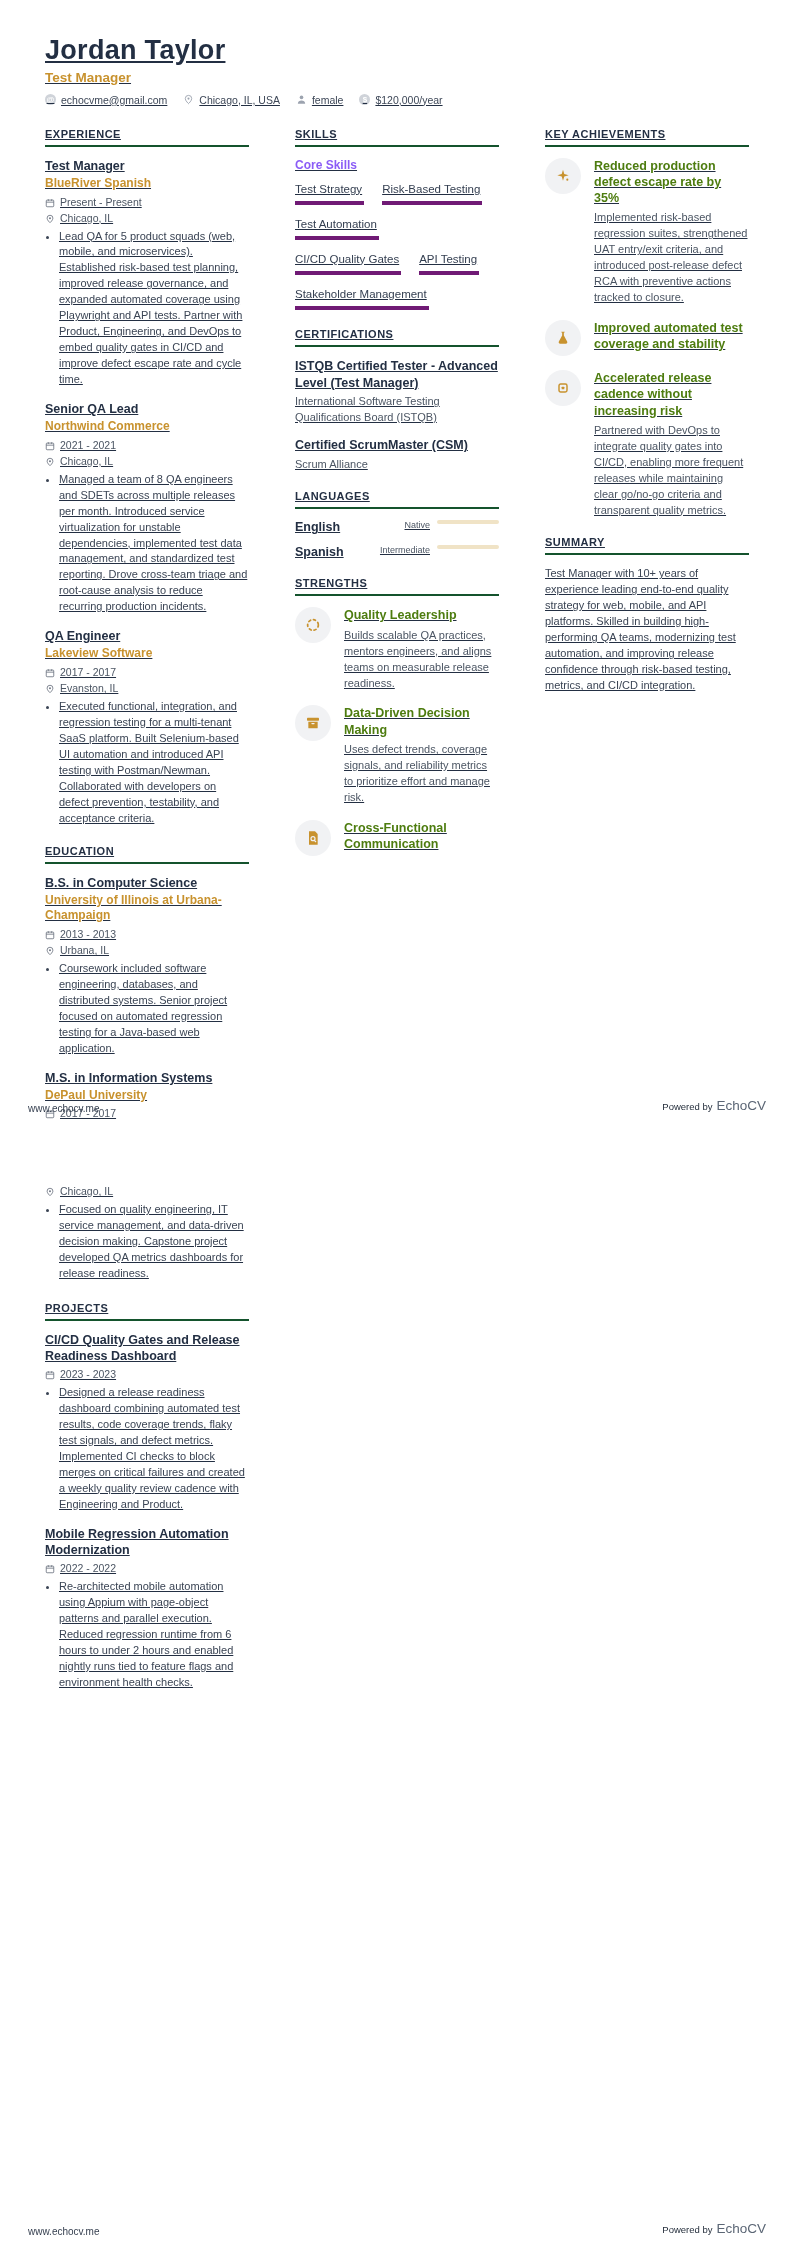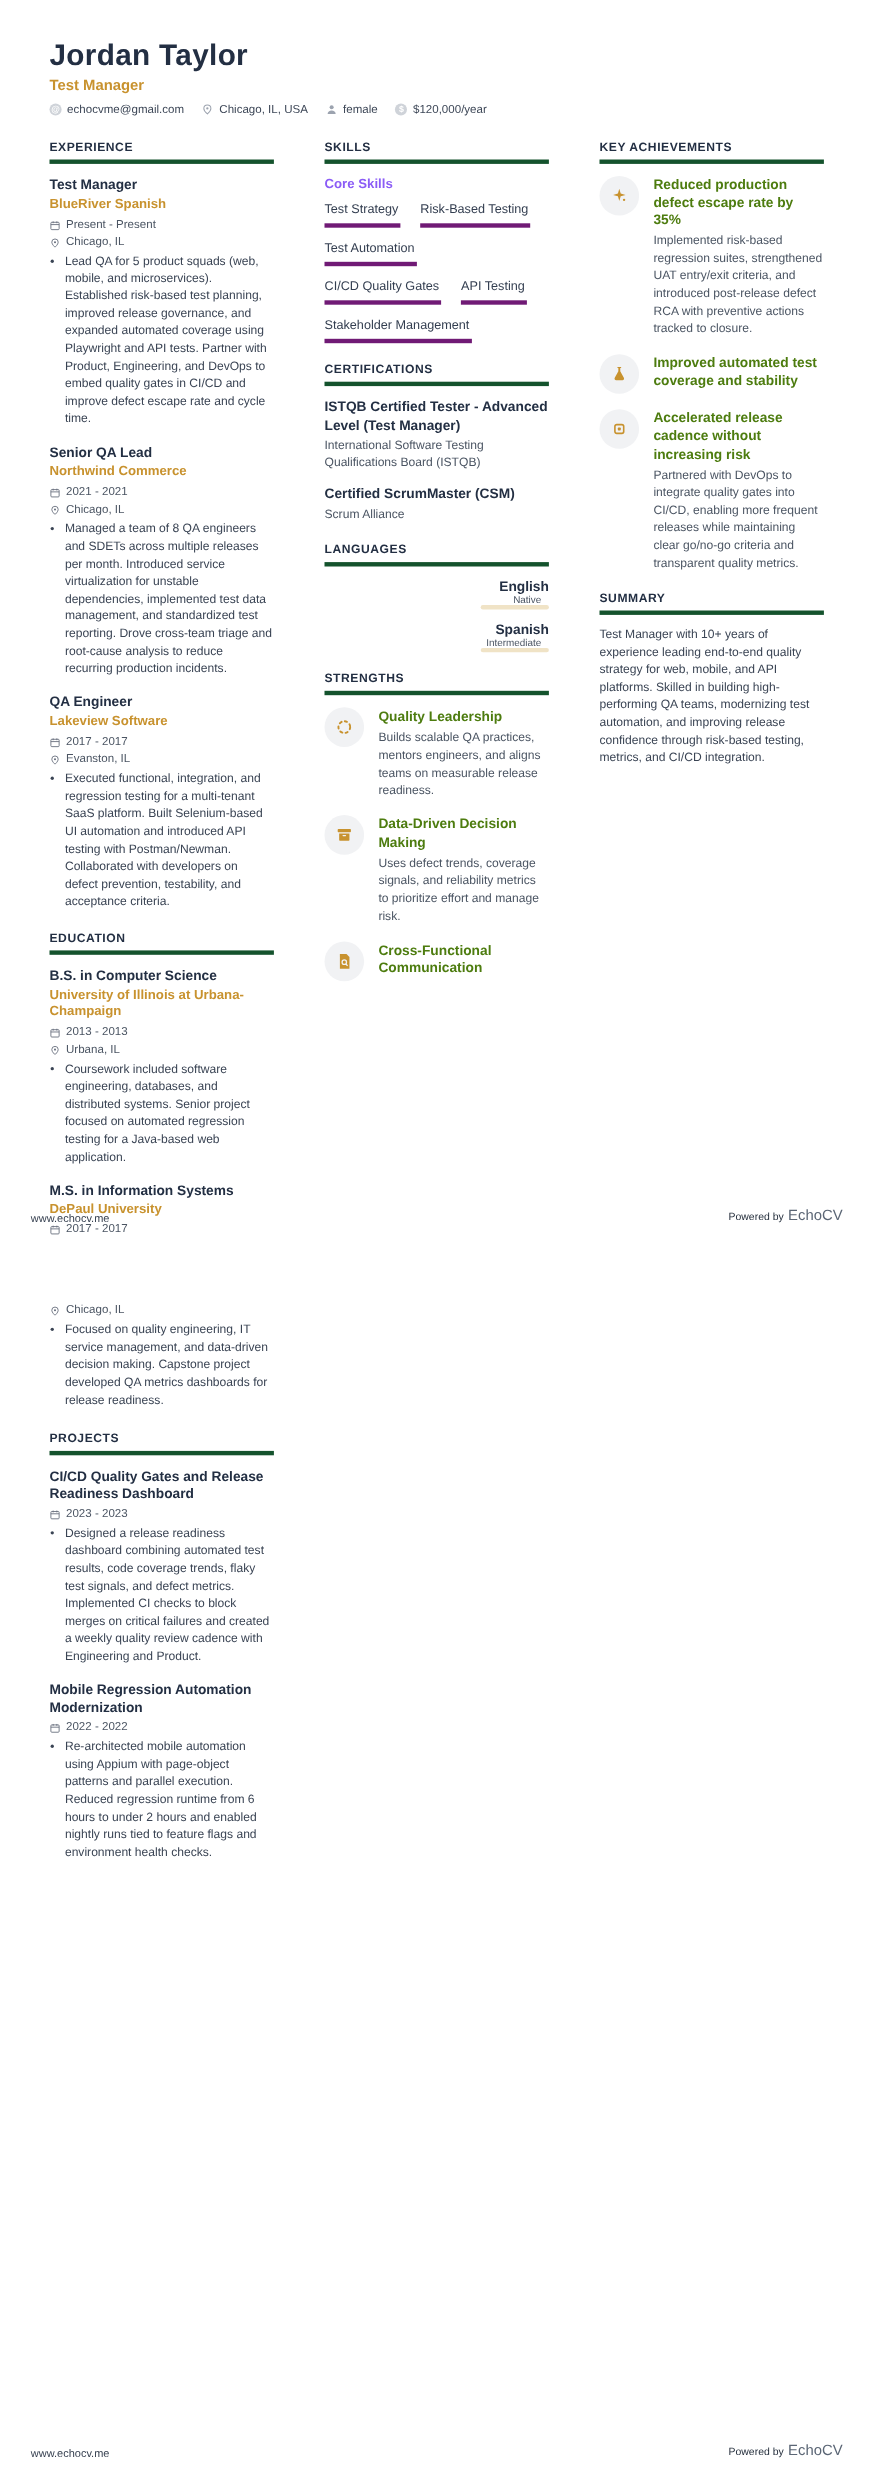--- a/index.html
+++ b/index.html
@@ -2,39 +2,39 @@
 <html><head>
 <meta charset="utf-8">
 <style>
   * { box-sizing: border-box; margin: 0; padding: 0; }
   html, body { background: #ffffff; }
   body {
     width: 794px;
     font-family: "Liberation Sans", "DejaVu Sans", sans-serif;
     color: #232F43;
   }
-  .page { position: relative; width: 794px; height: 1123px; background: #fff; overflow: hidden; }
+  .page { position: relative; width: 794px; height: 1123px; background: #fff; overflow: hidden; text-decoration: underline; }
   .inner { padding: 36px 45px 0 45px; }
   .inner2 { padding: 40px 45px 0 45px; }
 
   
   .name { font-size: 27px; font-weight: 800; letter-spacing: .3px; color: #232F43; line-height: 1.1; }
   .job-headline { margin-top: 4px; font-size: 13.5px; font-weight: 700; color: #C8922E; }
   .contact-row { display: flex; align-items: center; gap: 16px; margin-top: 9px; font-size: 10.5px; color: #3d4757; }
   .contact-item { display: flex; align-items: center; gap: 5px; }
   .badge { width: 11px; height: 11px; border-radius: 50%; background: #cfd3d9; color: #ffffff;
            font-size: 8px; font-weight: 700; display: inline-flex; align-items: center; justify-content: center; }
   .cicon { color: #9ca3af; display: inline-flex; }
 
   
   .columns { display: grid; grid-template-columns: 204px 204px 204px; column-gap: 46px; margin-top: 22px; }
 
   .sec { margin-bottom: 18px; }
   .sec-h { font-size: 11px; font-weight: 700; letter-spacing: .5px; color: #232F43;
-           padding-bottom: 5px; border-bottom: 4px solid #14532d; margin-bottom: 11px; }
+           padding-bottom: 5px; border-bottom: 2px solid #14532d; margin-bottom: 11px; }
 
   
   .entry { margin-bottom: 13px; }
   .entry-t { font-size: 12.5px; font-weight: 700; color: #232F43; line-height: 1.3; }
   .entry-c { font-size: 12px; font-weight: 700; color: #C8922E; margin-top: 2px; line-height: 1.3; }
   .meta { display: flex; align-items: flex-end; gap: 5px; font-size: 10.5px; color: #4b5563; margin-top: 4px; }
   .meta svg { color: #6b7280; flex: 0 0 auto; }
   .bullets { margin-top: 5px; padding-left: 14px; font-size: 11px; color: #3a4454; line-height: 1.45; }
   .bullets li { margin-bottom: 2px; }
 
@@ -42,21 +42,21 @@
   .subhead { font-size: 12px; font-weight: 700; color: #8b5cf6; margin-bottom: 11px; }
   .chip-row { display: flex; column-gap: 18px; margin-bottom: 13px; }
   .chip { font-size: 11.5px; color: #333e50; padding: 0 2px 6px 0; border-bottom: 4px solid #701a75; white-space: nowrap; }
 
   
   .cert { margin-bottom: 12px; }
   .cert-n { font-size: 12.5px; font-weight: 700; color: #232F43; line-height: 1.35; }
   .cert-o { font-size: 11px; color: #4b5563; line-height: 1.4; margin-top: 3px; }
 
   
-  .lang-row { display: flex; align-items: flex-end; margin-bottom: 11px; flex-direction: column; }
+  .lang-row { display: flex; align-items: flex-start; margin-bottom: 11px; }
   .lang-n { font-size: 12.5px; font-weight: 600; color: #232F43; }
   .lang-l { margin-left: auto; font-size: 9px; color: #4b5563; margin-right: 7px; }
   .bar { width: 62px; height: 4px; border-radius: 2px; background: #f0e3c6; overflow: hidden; }
   .bar-fill { height: 100%; background: #BE8C24; border-radius: 2px; }
 
   
   .item { display: flex; gap: 13px; margin-bottom: 14px; }
   .icon-circle { flex: 0 0 36px; width: 36px; height: 36px; border-radius: 50%; background: #f1f2f4;
                  display: flex; align-items: center; justify-content: center; color: #C8922E; }
   .item-t { font-size: 12.5px; font-weight: 700; color: #4d7c0f; line-height: 1.3; }

